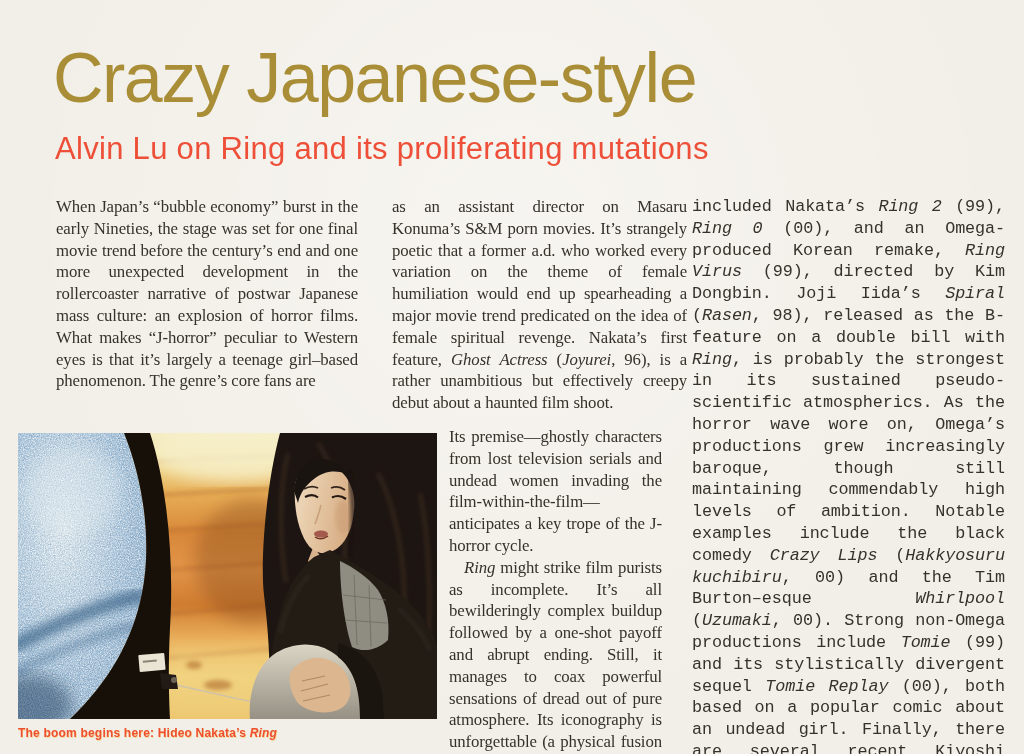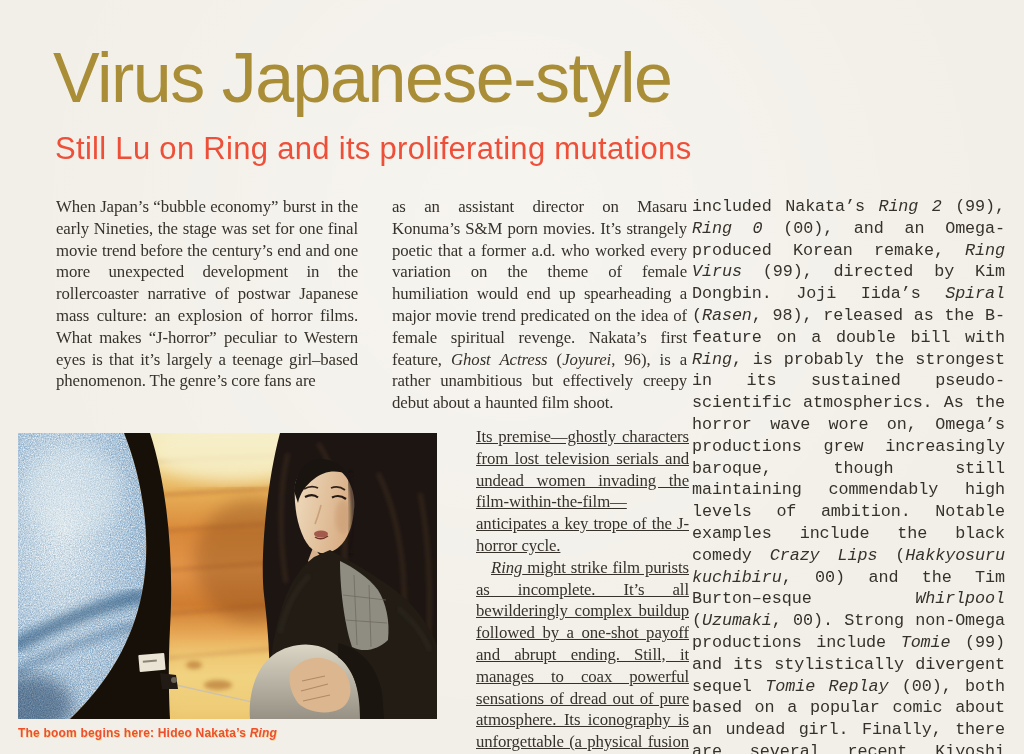--- a/index.html
+++ b/index.html
@@ -39,21 +39,21 @@
     font-size: 16.8px;
     line-height: 21.8px;
     letter-spacing: -0.1px;
     color: var(--body_ink, #36322b);
     text-align: justify;
     overflow: hidden;
   }
   .col p { margin: 0; }
   #col1   { left: 56px;  width: 302px; height: 234px; }
   #col2top{ left: 392px; width: 295px; height: 234px; }
-  #col2side { left: 476px; top: 426px; width: 213px; height: 328px; text-decoration: underline; }
+  #col2side { left: 449px; top: 426px; width: 213px; height: 328px; }
   #col2side p + p { text-indent: 15px; }
   #col3   { left: 692px; width: 313px; height: 558px; font-family: Liberation Mono, monospace; }
   .photo {
     position: absolute;
     left: 18px; top: 433px;
     width: 419px; height: 286px;
     overflow: hidden;
     background: #d8883a;
   }
   .photo svg { display: block; }
@@ -69,22 +69,22 @@
     color: var(--caption, #ee4f2e);
     text-shadow: 0.6px 0.6px 0 rgba(244,190,60,0.45);
   }
   .caption p { margin: 0; display: inline; }
 </style>
 </head>
 <body>
 
 <div class="page">
 
-  <div class="headline">Virus Japanese-style</div>
-  <div class="subhead">Still Lu on Ring and its proliferating mutations</div>
+  <div class="headline">Crazy Japanese-style</div>
+  <div class="subhead">Alvin Lu on Ring and its proliferating mutations</div>
 
   <div id="col1" class="col">
       <p>When Japan’s “bubble economy” burst in the early Nineties, the stage was set for one final movie trend before the century’s end and one more unexpected development in the rollercoaster narrative of postwar Japanese mass culture: an explosion of horror films. What makes “J-horror” peculiar to Western eyes is that it’s largely a teenage girl–based phenomenon. The genre’s core fans are</p>
     </div>
   <div id="col2top" class="col">
       <p>as an assistant director on Masaru Konuma’s S&amp;M porn movies. It’s strangely poetic that a former a.d. who worked every variation on the theme of female humiliation would end up spearheading a major movie trend predicated on the idea of female spiritual revenge. Nakata’s first feature, <i>Ghost Actress</i> (<i>Joyurei</i>, 96), is a rather unambitious but effectively creepy debut about a haunted film shoot.</p>
     </div>
   <div id="col2side" class="col">
       <p>Its premise—ghostly characters from lost television serials and undead women invading the film-within-the-film—anticipates a key trope of the J-horror cycle.</p>
       <p><i>Ring</i> might strike film purists as incomplete. It’s all bewilderingly complex buildup followed by a one-shot payoff and abrupt ending. Still, it manages to coax powerful sensations of dread out of pure atmosphere. Its iconography is unforgettable (a physical fusion of the traditional ghost and</p>

